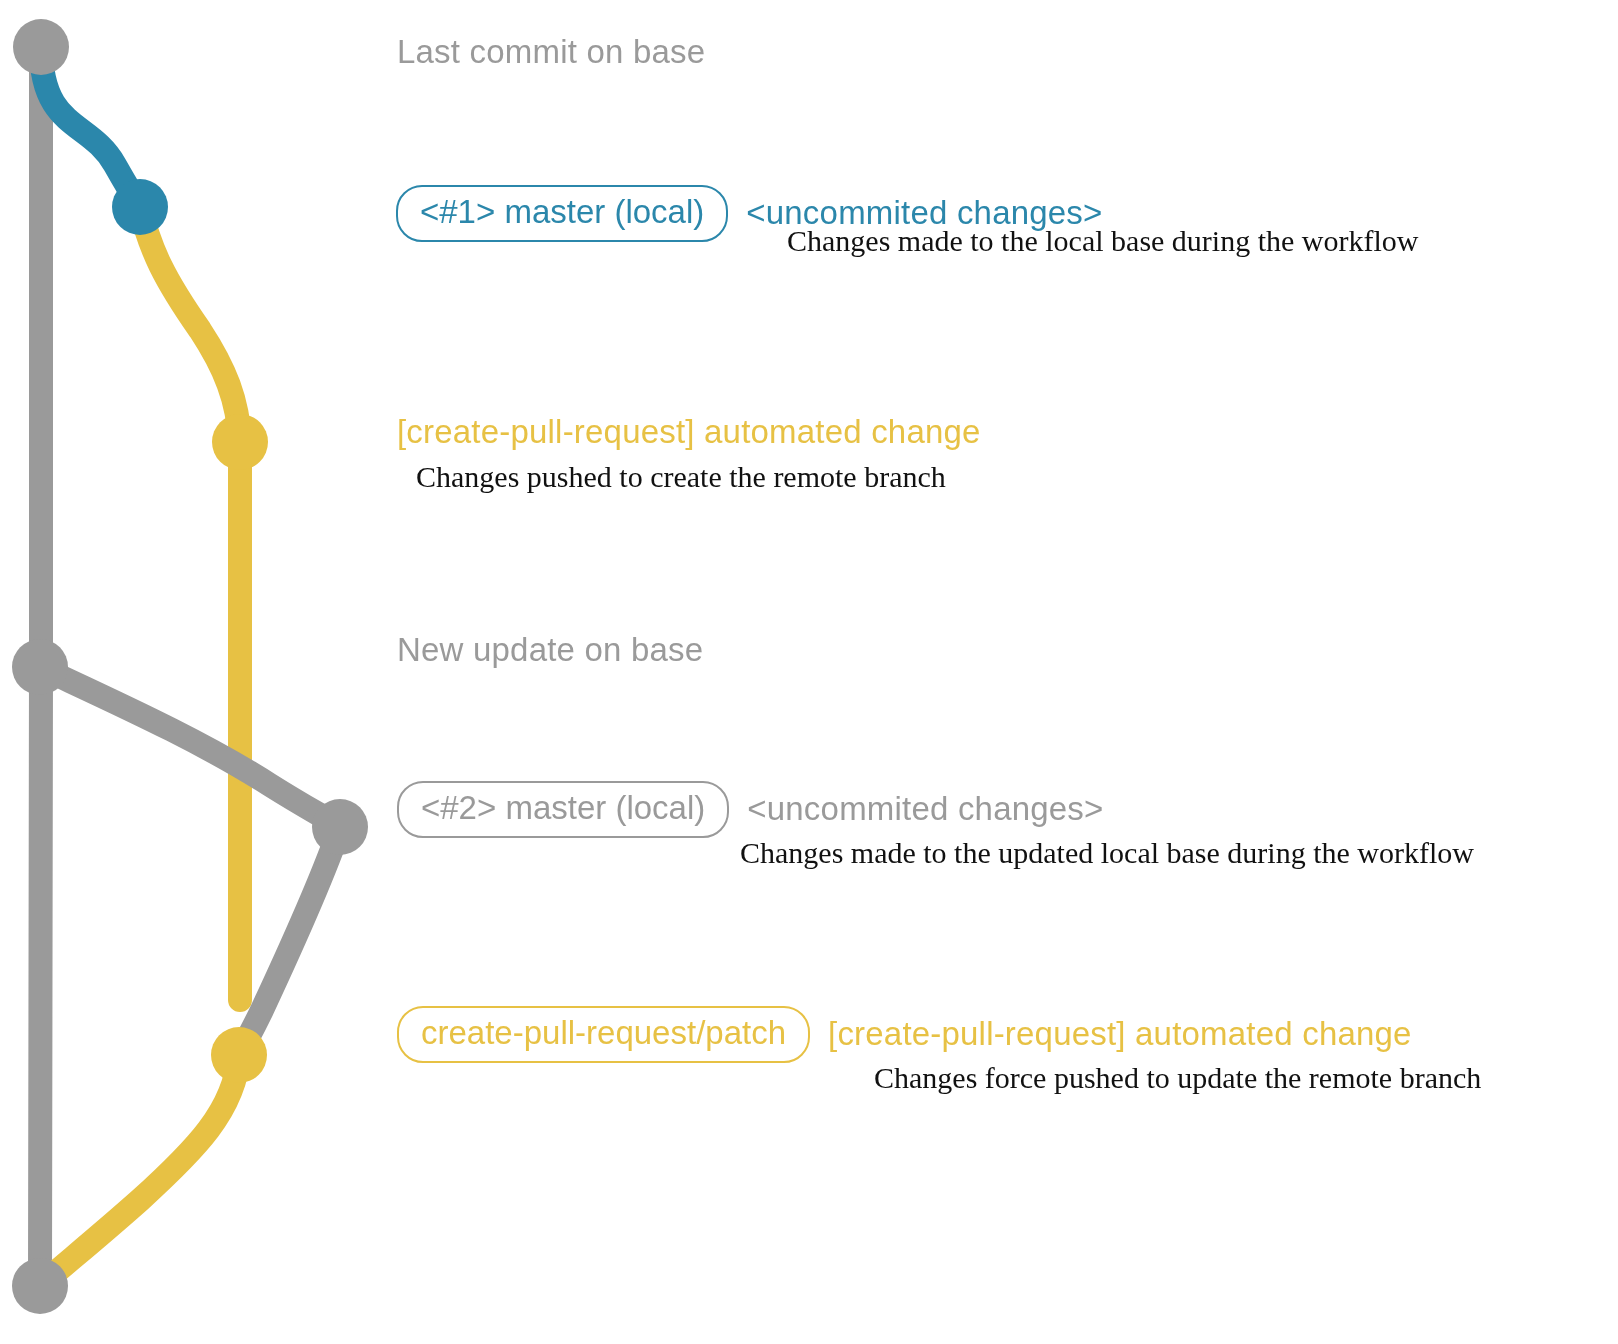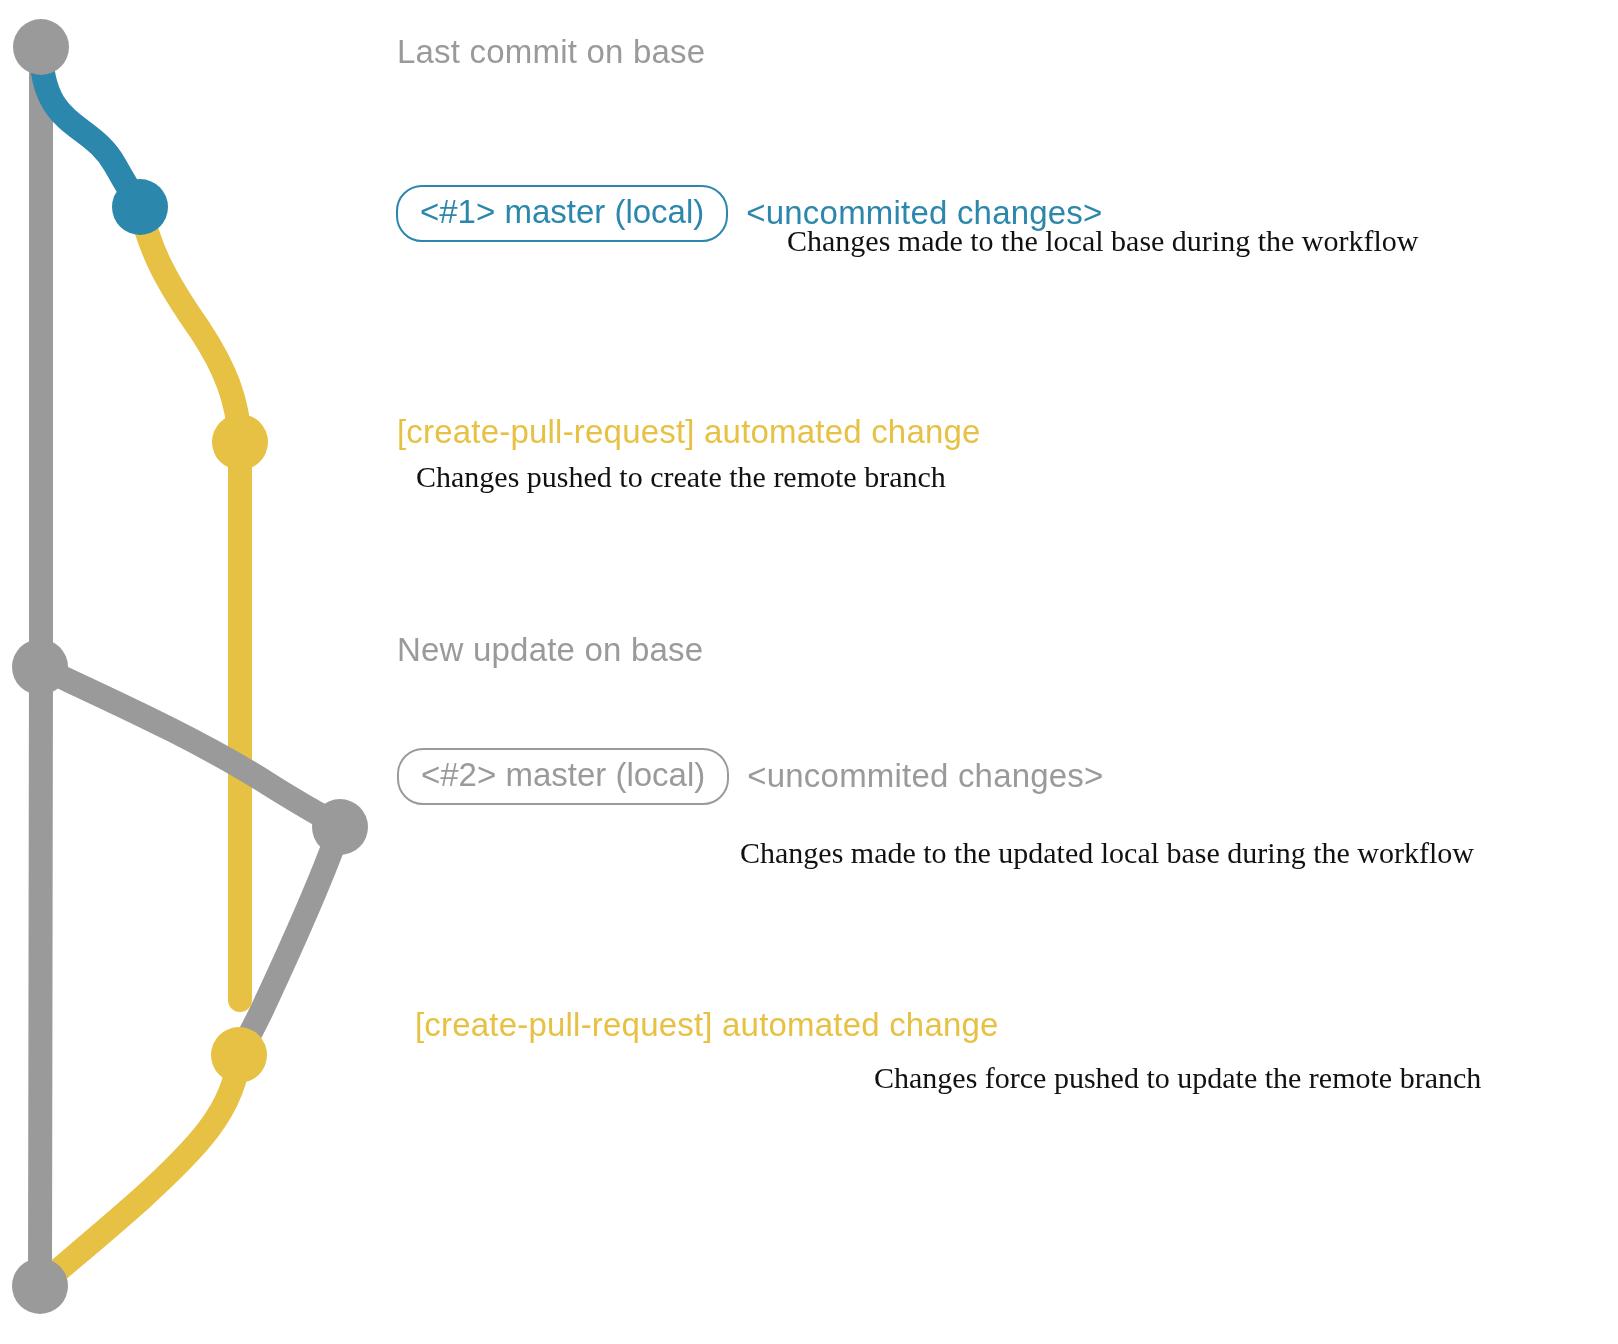--- a/index.html
+++ b/index.html
@@ -119,27 +119,30 @@
 
   <div class="row" style="left:397px; top:413px;">
     <span class="plain-label c-gold">[create-pull-request] automated change</span>
   </div>
   <div class="desc" style="left:416px; top:460px;">Changes pushed to create the remote branch</div>
 
   <div class="row" style="left:397px; top:631px;">
     <span class="plain-label c-gray">New update on base</span>
   </div>
 
-  <div class="row" style="left:397px; top:748px;text-align:right;">
+  <div class="row" style="left:397px; top:781px;text-align:right;">
     <span class="badge c-gray">
       <span class="badge-text">&lt;#2&gt; master (local)</span>
     </span>
     <span class="subject c-gray">&lt;uncommited changes&gt;</span>
   </div>
   <div class="desc" style="left:740px; top:836px;">Changes made to the updated local base during the workflow</div>
 
   <div class="row" style="left:397px; top:1006px;">
+    <span class="badge c-gold">
+      <span class="badge-text">create-pull-request/patch</span>
+    </span>
     <span class="subject c-gold">[create-pull-request] automated change</span>
   </div>
   <div class="desc" style="left:874px; top:1061px;">Changes force pushed to update the remote branch</div>
 
 
 </div>
 
 </body></html>

